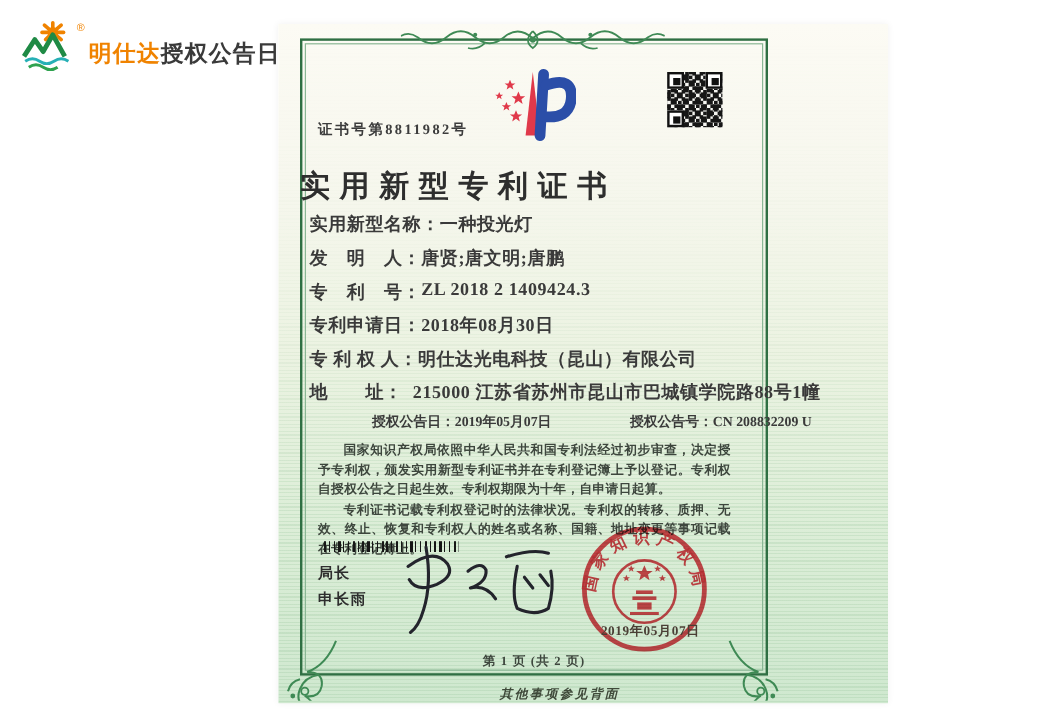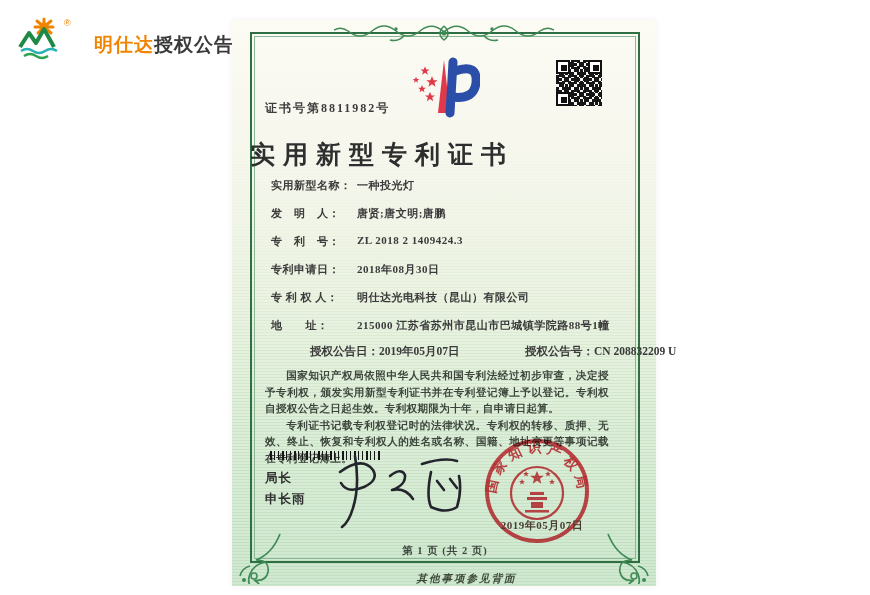--- a/index.html
+++ b/index.html
@@ -5,25 +5,25 @@
   * { box-sizing: border-box; margin: 0; padding: 0; }
   html,body { width:870px; height:595px; }
   body { font-family:"Liberation Serif","DejaVu Serif",serif; }
   .stage { position:relative; width:870px; height:595px; background:#ffffff; overflow:hidden; }
 
   
   .brand { position:absolute; left:14px; top:12px; width:230px; height:52px; }
   .brand-icon { position:absolute; left:2px; top:4px; }
   .brand-reg { position:absolute; left:50px; top:6px; font-size:9px; color:#f08300; font-family:"Liberation Sans",sans-serif; }
   .brand-text { position:absolute; left:60px; top:20px; font-size:19px; font-weight:bold; font-family:"Liberation Sans",sans-serif; letter-spacing:1px; white-space:nowrap; }
-  .brand-orange { color:#f08300;margin-left:20px; }
+  .brand-orange { color:#f08300; }
   .brand-dark { color:#3a3a3a; }
 
   
-  .paper { position:absolute; left:232px; top:20px; width:424px; height:566px;
+  .paper { position:absolute; left:232px; top:20px; width:508px; height:566px;
     background:linear-gradient(180deg,#fcfbf4 0%,#f7f7ee 22%,#ecf3e2 48%,#ddeed8 72%,#cfe8cf 100%);
     box-shadow:0 0 6px rgba(0,0,0,0.06); }
   .paper::before { content:""; position:absolute; inset:0;
     background:repeating-linear-gradient(180deg, rgba(90,160,100,0.13) 0 1px, rgba(0,0,0,0) 1px 3px);
     -webkit-mask-image:linear-gradient(180deg, rgba(0,0,0,0) 0%, rgba(0,0,0,0.15) 35%, #000 70%);
             mask-image:linear-gradient(180deg, rgba(0,0,0,0) 0%, rgba(0,0,0,0.15) 35%, #000 70%); }
   .frame { position:absolute; left:18px; top:12px; width:390px; height:531px; border:2px solid #2f6f43; }
   .frame::after { content:""; position:absolute; inset:2px; border:1px solid #8ab795; }
 
   .flourish-top { position:absolute; left:102px; top:0px; }
@@ -40,21 +40,21 @@
       repeating-conic-gradient(rgba(0,0,0,0) 0% 25%, #161616 0% 50%);
     background-size:6px 6px, 10px 10px; background-position:0 0, 3px 2px; }
   .qr .f { position:absolute; width:14px; height:14px; background:#fff; border:2px solid #111; }
   .qr .f::after { content:""; position:absolute; left:3px; top:3px; width:6px; height:6px; background:#111; }
   .qr .f.tl { left:0; top:0; } .qr .f.tr { right:0; top:0; } .qr .f.bl { left:0; bottom:0; }
 
   .title { position:absolute; left:18px; top:118px; width:390px; text-align:left;
     font-size:25px; font-weight:bold; color:#2e2e2e; letter-spacing:8px; }
 
   
-  .row { position:absolute; left:39px; width:345px; display:flex; font-size:11px; font-weight:bold; color:#3a3a3a; letter-spacing:0.5px; white-space:nowrap;font-family:Liberation Serif, serif; }
+  .row { position:absolute; left:26px; width:345px; display:flex; font-size:15px; font-weight:bold; color:#3a3a3a; letter-spacing:0.5px; white-space:nowrap;font-family:Liberation Serif, serif; }
   .row .lbl { flex:0 0 86px; }
   .r0{top:158px} .r1{top:186px} .r2{top:214px} .r3{top:242px} .r4{top:270px} .r5{top:298px}
   .grant { position:absolute; left:33px; top:324px; width:345px; font-size:11.5px; font-weight:bold; color:#3a3a3a; white-space:nowrap;margin-left:45px; }
   .grant .g2 { position:absolute; left:215px; top:0; }
 
   
   .paras { position:absolute; left:33px; top:348px; width:344px; }
   .paras p { font-size:10.6px; line-height:16.5px; color:#3d463d; font-weight:bold; text-indent:2em; text-align:justify; letter-spacing:0.3px; }
 
   

